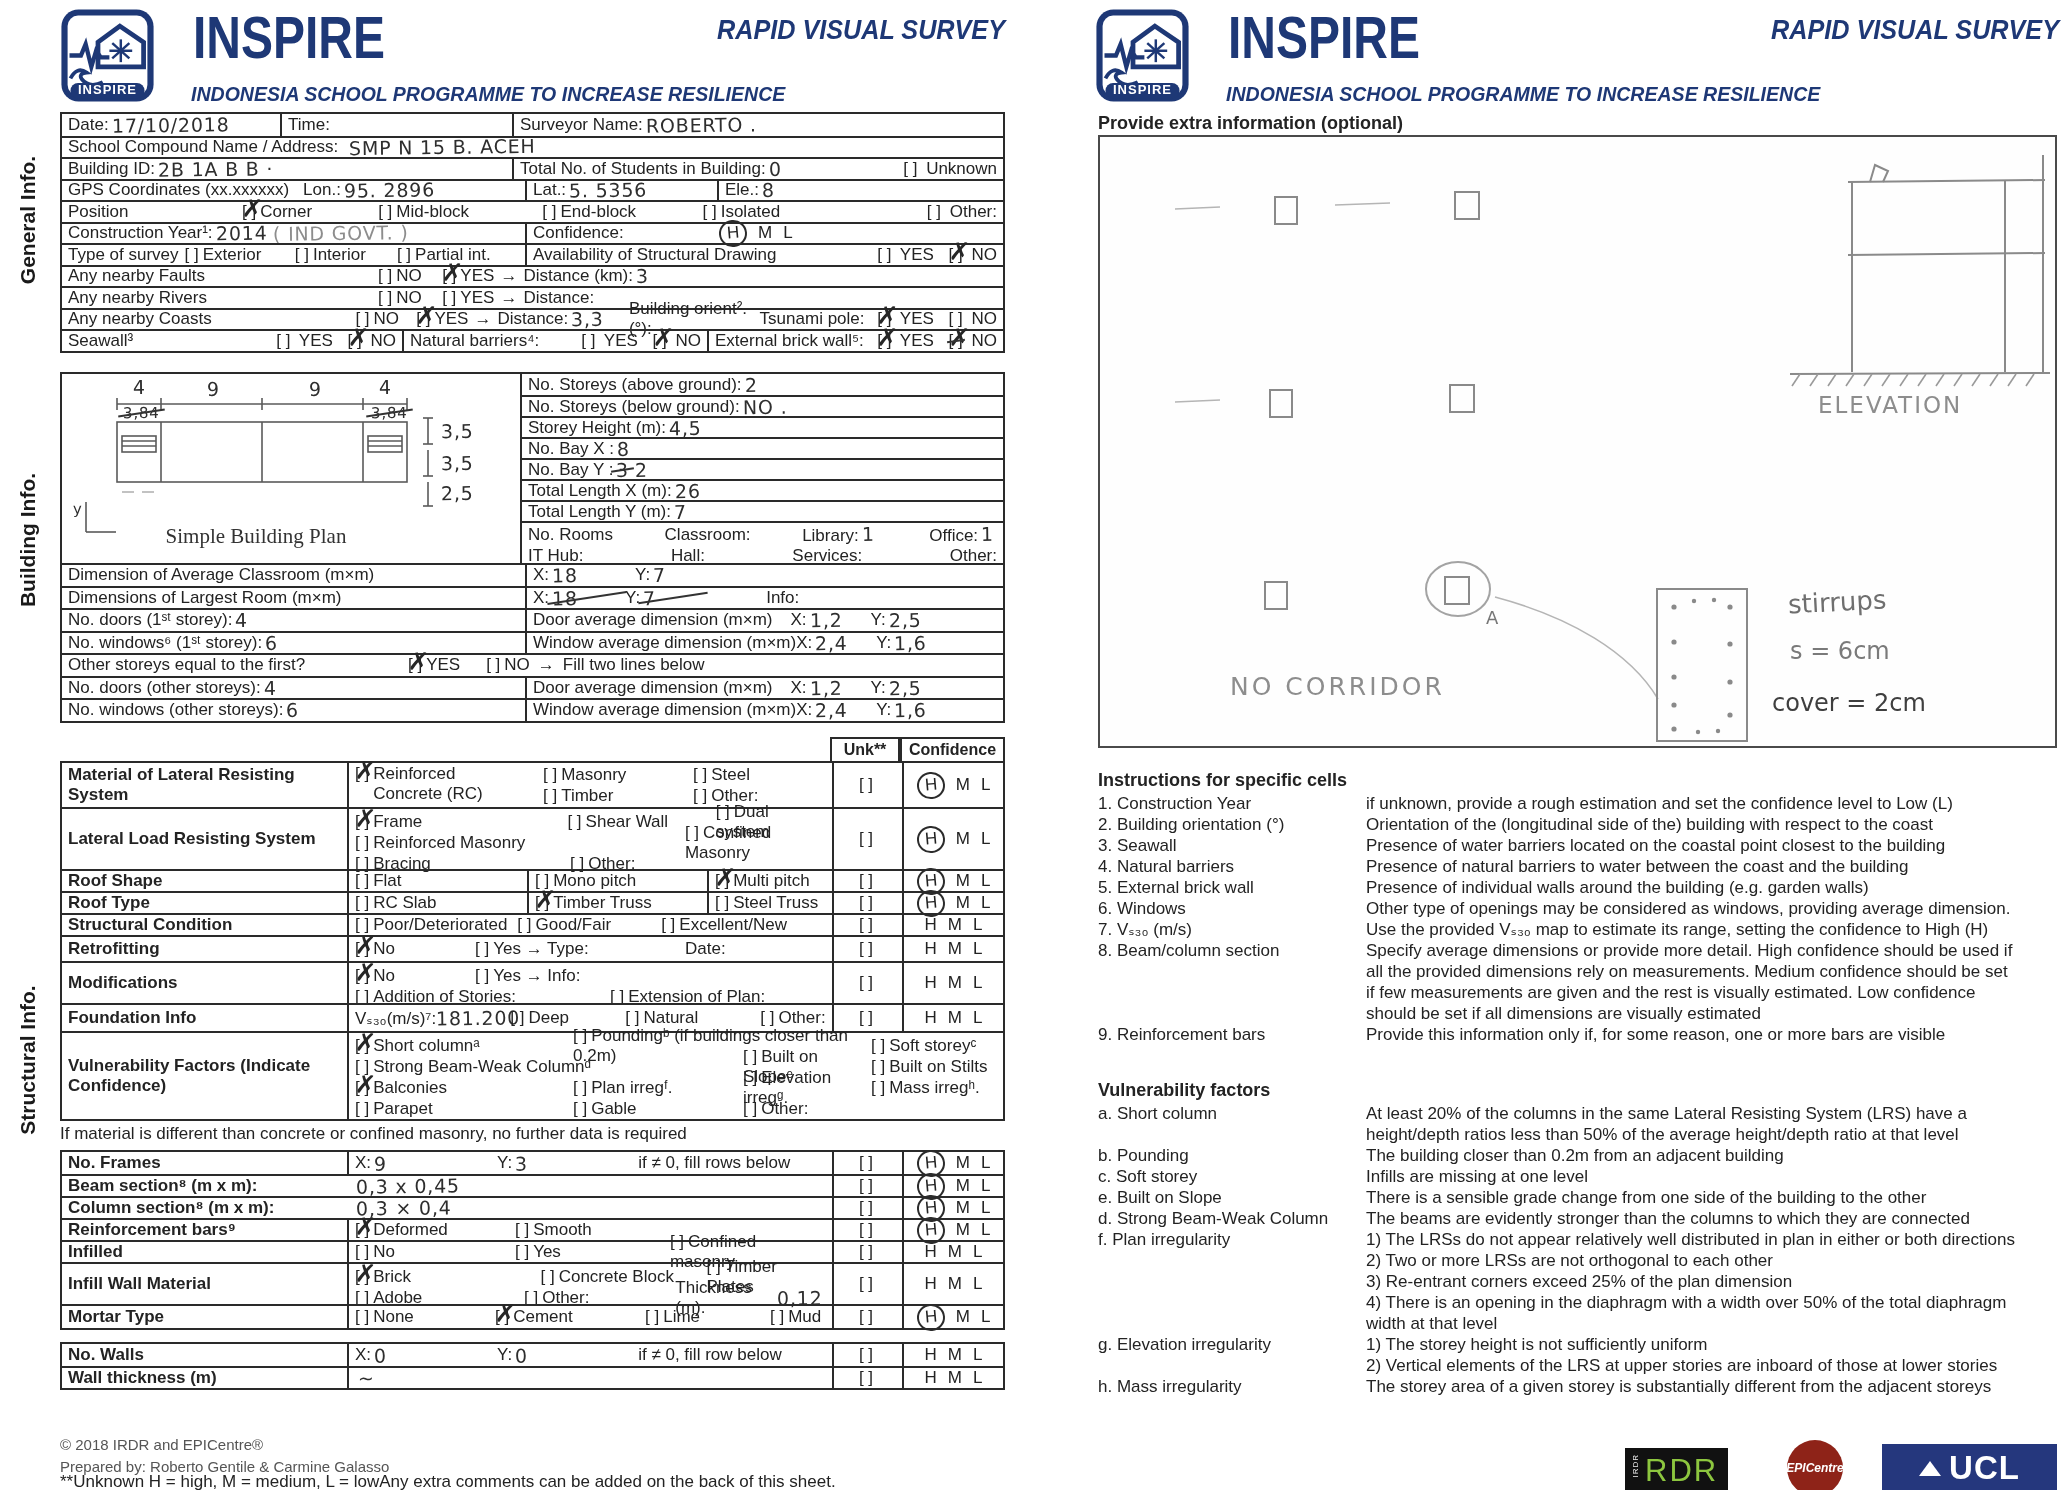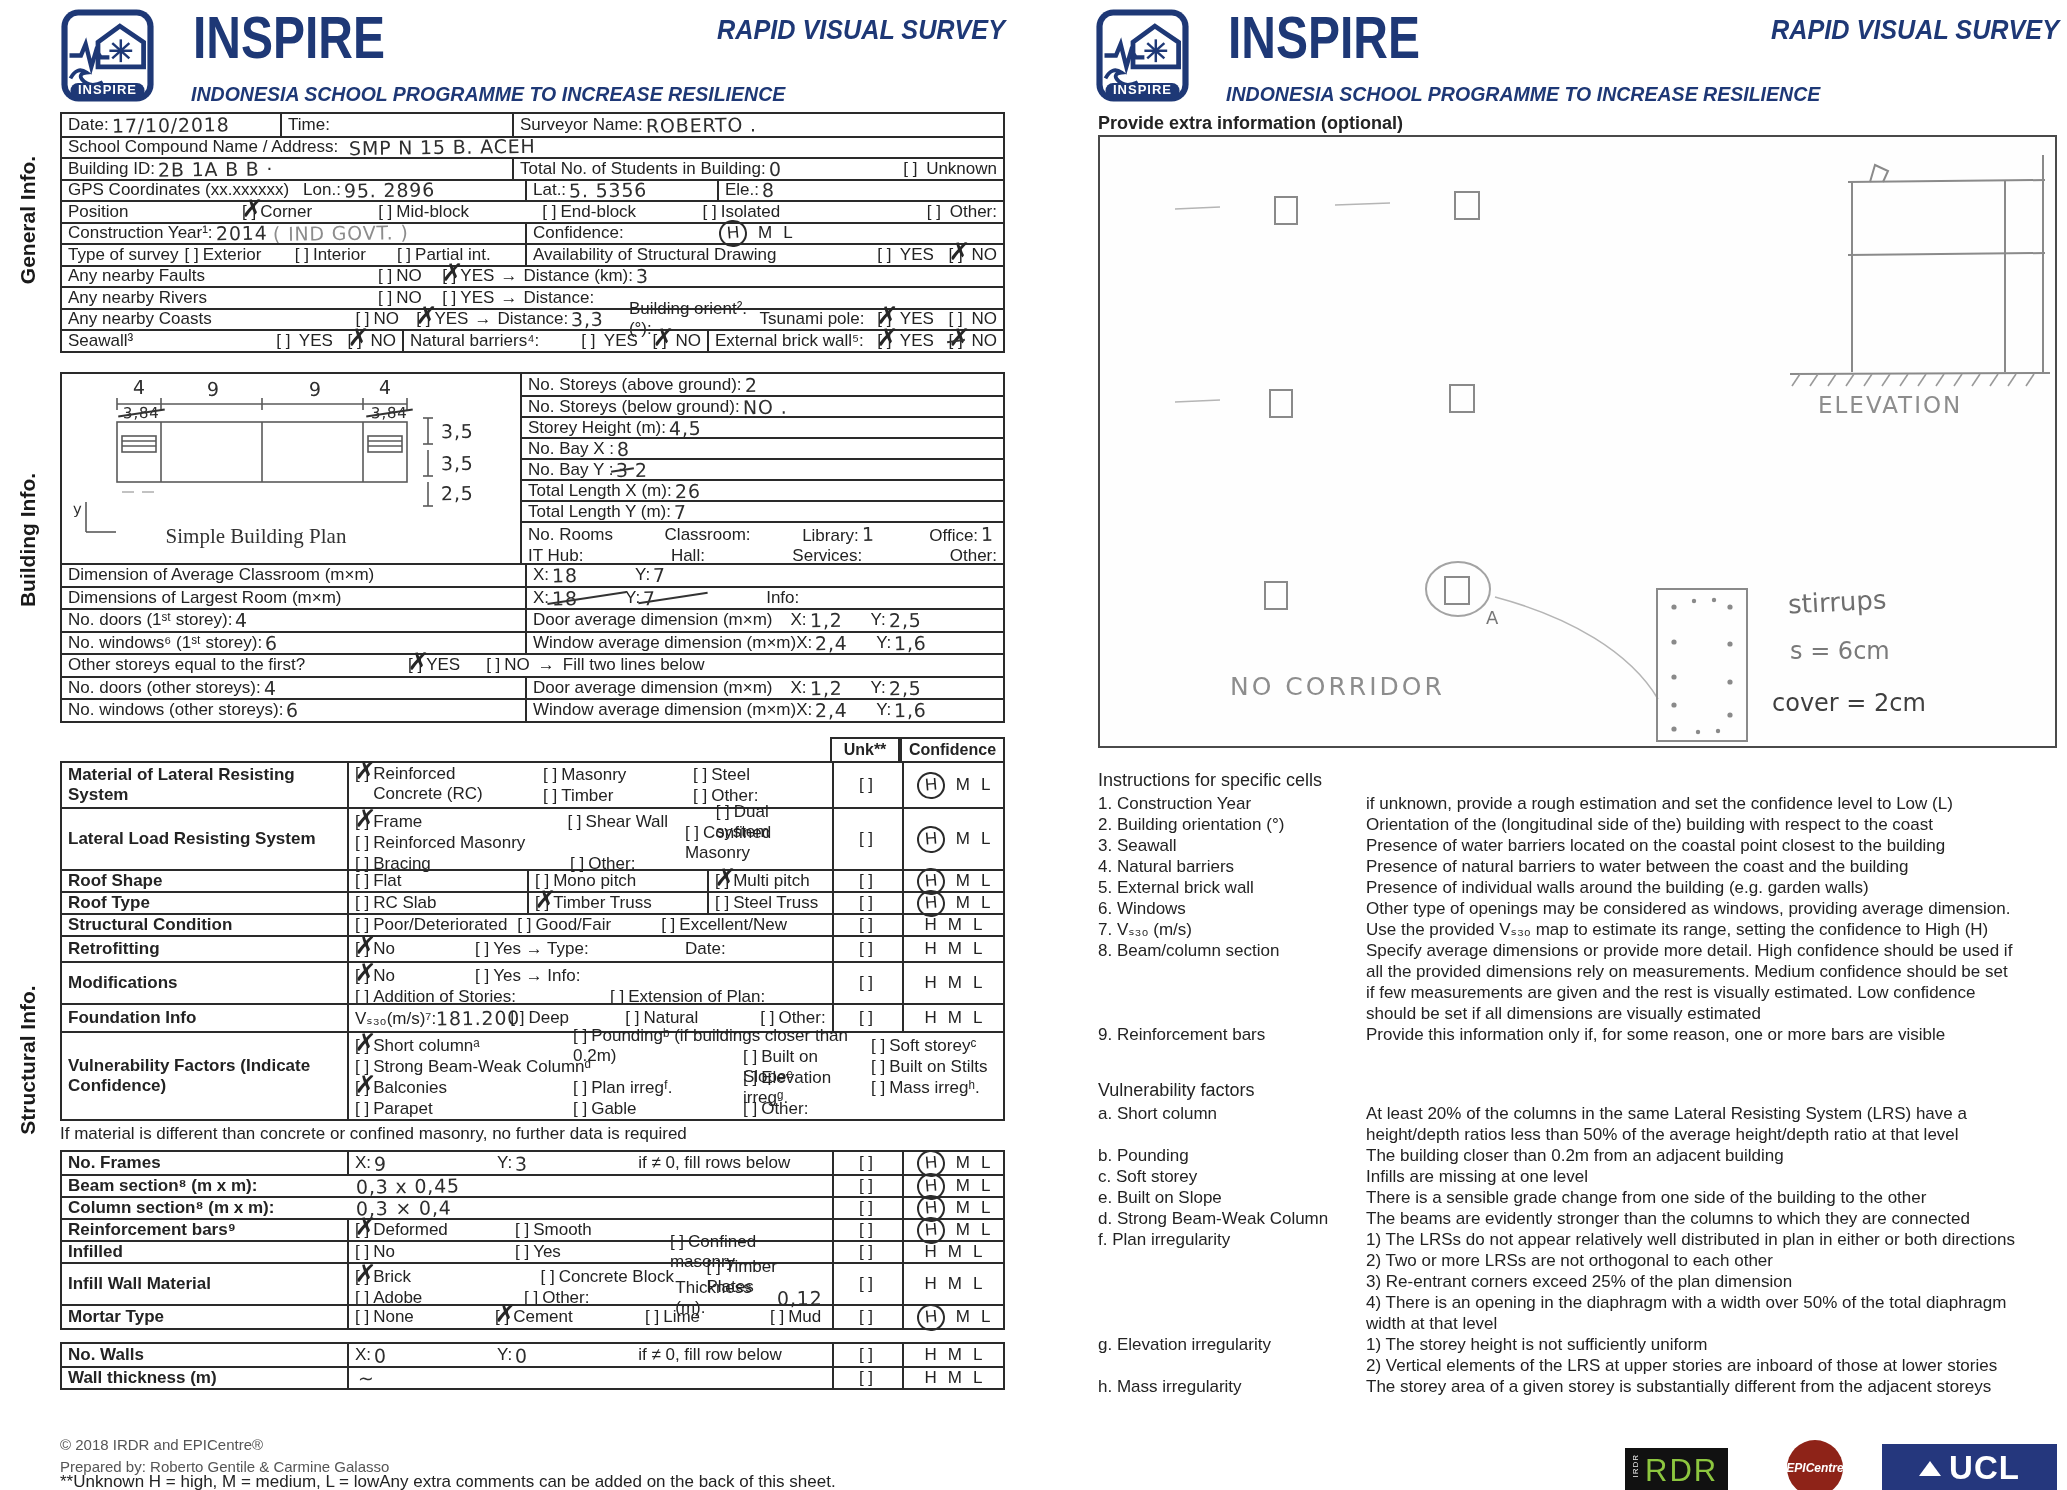--- a/index.html
+++ b/index.html
@@ -67,21 +67,21 @@
   
   .sketchcell{width:460px;border-right:2px solid #2a2a2a;box-sizing:border-box;height:100%;
               position:relative}
   .plan-cap{position:absolute;left:0;right:70px;bottom:14px;text-align:center;
             font-family:"Liberation Serif","DejaVu Serif",serif;font-size:21px;color:#333}
   .sketchbox{position:absolute;border:2px solid #4a4a4a;box-sizing:border-box;background:#fefefe}
   .skt{position:absolute;font-family:"DejaVu Sans",sans-serif;color:#8d8d8d}
 
   
   .list{position:absolute;width:960px}
-  .list .title{font-weight:normal;font-size:18px;margin-bottom:2px}
+  .list .title{font-weight:bold;font-size:18px;margin-bottom:2px}
   .item{display:flex;line-height:21px;font-size:17px}
   .item .term{width:268px;flex:none}
   .item .desc{flex:1}
 
   
   .logo-rdr{position:absolute;background:#111;display:flex;align-items:center;gap:4px;
             padding:2px 10px 2px 4px}
   .rdr-vert{color:#eee;font-size:8px;transform:rotate(-90deg);width:12px;letter-spacing:1px}
   .rdr-text{color:#8dc63f;font-weight:400;font-size:31px;letter-spacing:2px}
   .logo-epi{position:absolute;background:#8e2318;border-radius:50%;display:flex;align-items:center;

